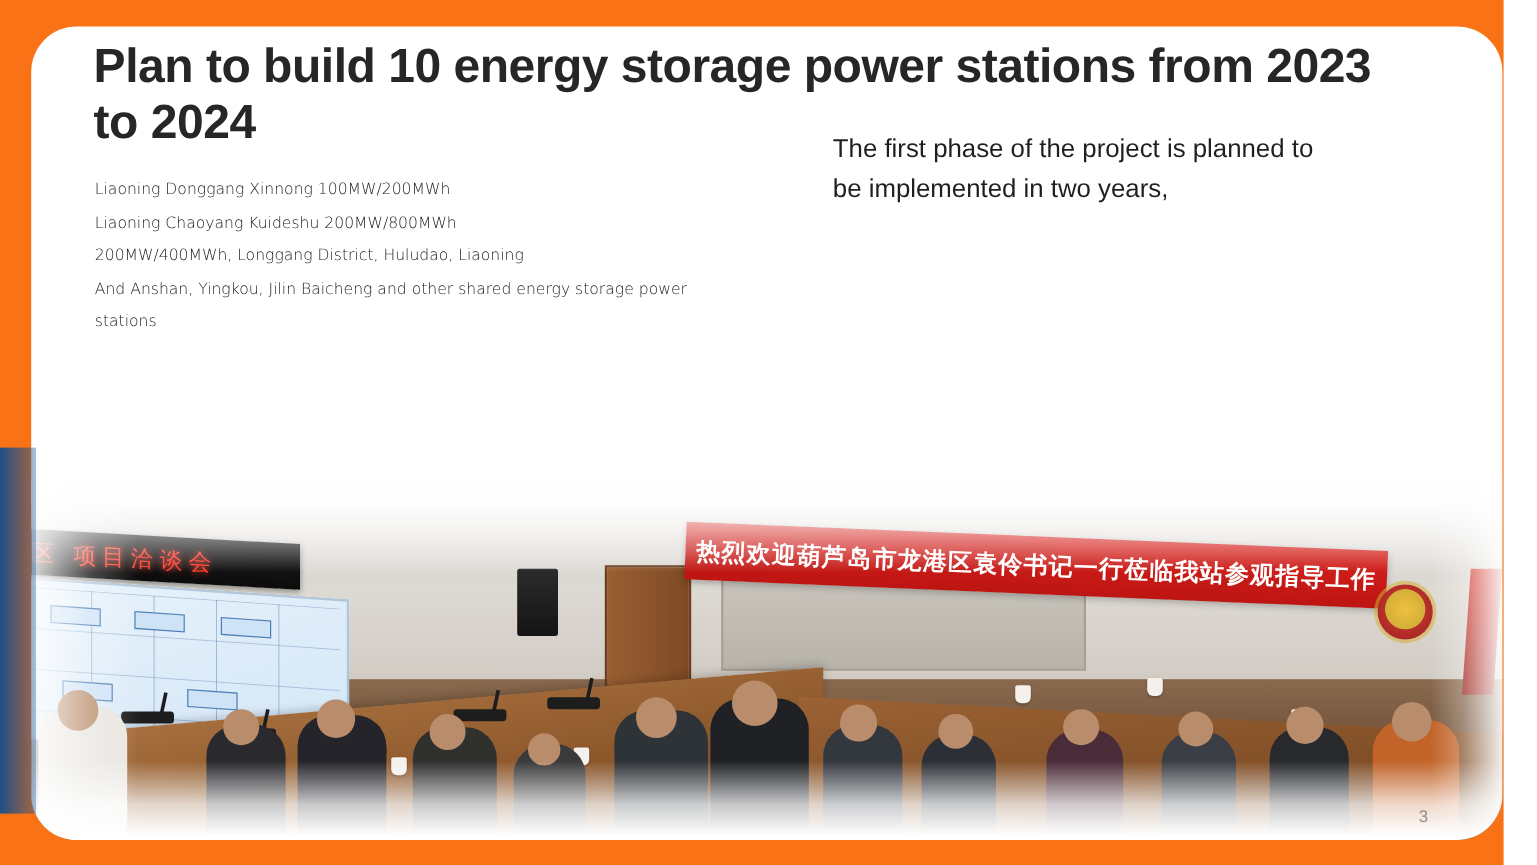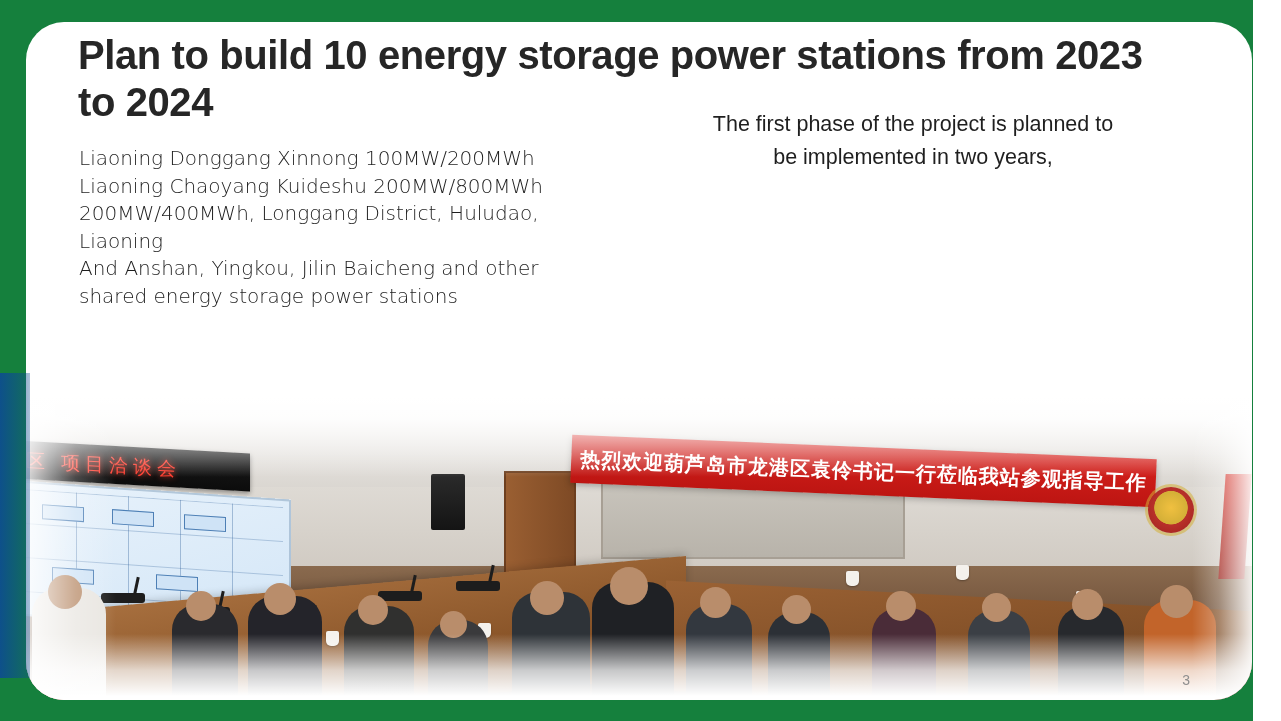--- a/index.html
+++ b/index.html
@@ -12,21 +12,21 @@
     height: 721px;
     overflow: hidden;
     font-family: "Liberation Sans", sans-serif;
   }
 
   
   .slide {
     position: relative;
     width: 1253px;
     height: 721px;
-    background: #15803d;
+    background: #f97316;
     overflow: hidden;
   }
 
   .card {
     position: absolute;
     left: 26px;
     top: 22px;
     width: 1226px;
     height: 678px;
     background: #ffffff;
@@ -50,38 +50,38 @@
   }
 
   
   .left-body {
     position: absolute;
     left: 53px;
     top: 123px;
     width: 500px;
     font-family: "DejaVu Sans", sans-serif;
     font-weight: 300;
-    font-size: 20px;
+    font-size: 13px;
     line-height: 27.5px;
     color: #1d1d1d;
     white-space: pre-line;
   }
 
   
   .right-body {
     position: absolute;
     left: 664px;
     top: 86px;
     width: 430px;
     font-family: "Liberation Sans", sans-serif;
     font-size: 21.5px;
     line-height: 33px;
     color: #1f1f1f;
   }
-  .right-body .para { margin: 0 0 33px 16px; white-space: pre-line; text-align: center; }
+  .right-body .para { margin: 0 0 33px 4px; white-space: pre-line; }
   .right-body .para:last-child { margin-bottom: 0; }
 
   
   .photo {
     position: absolute;
     left: 0;
     top: 373px;
     width: 1226px;
     height: 305px;
     overflow: hidden;

